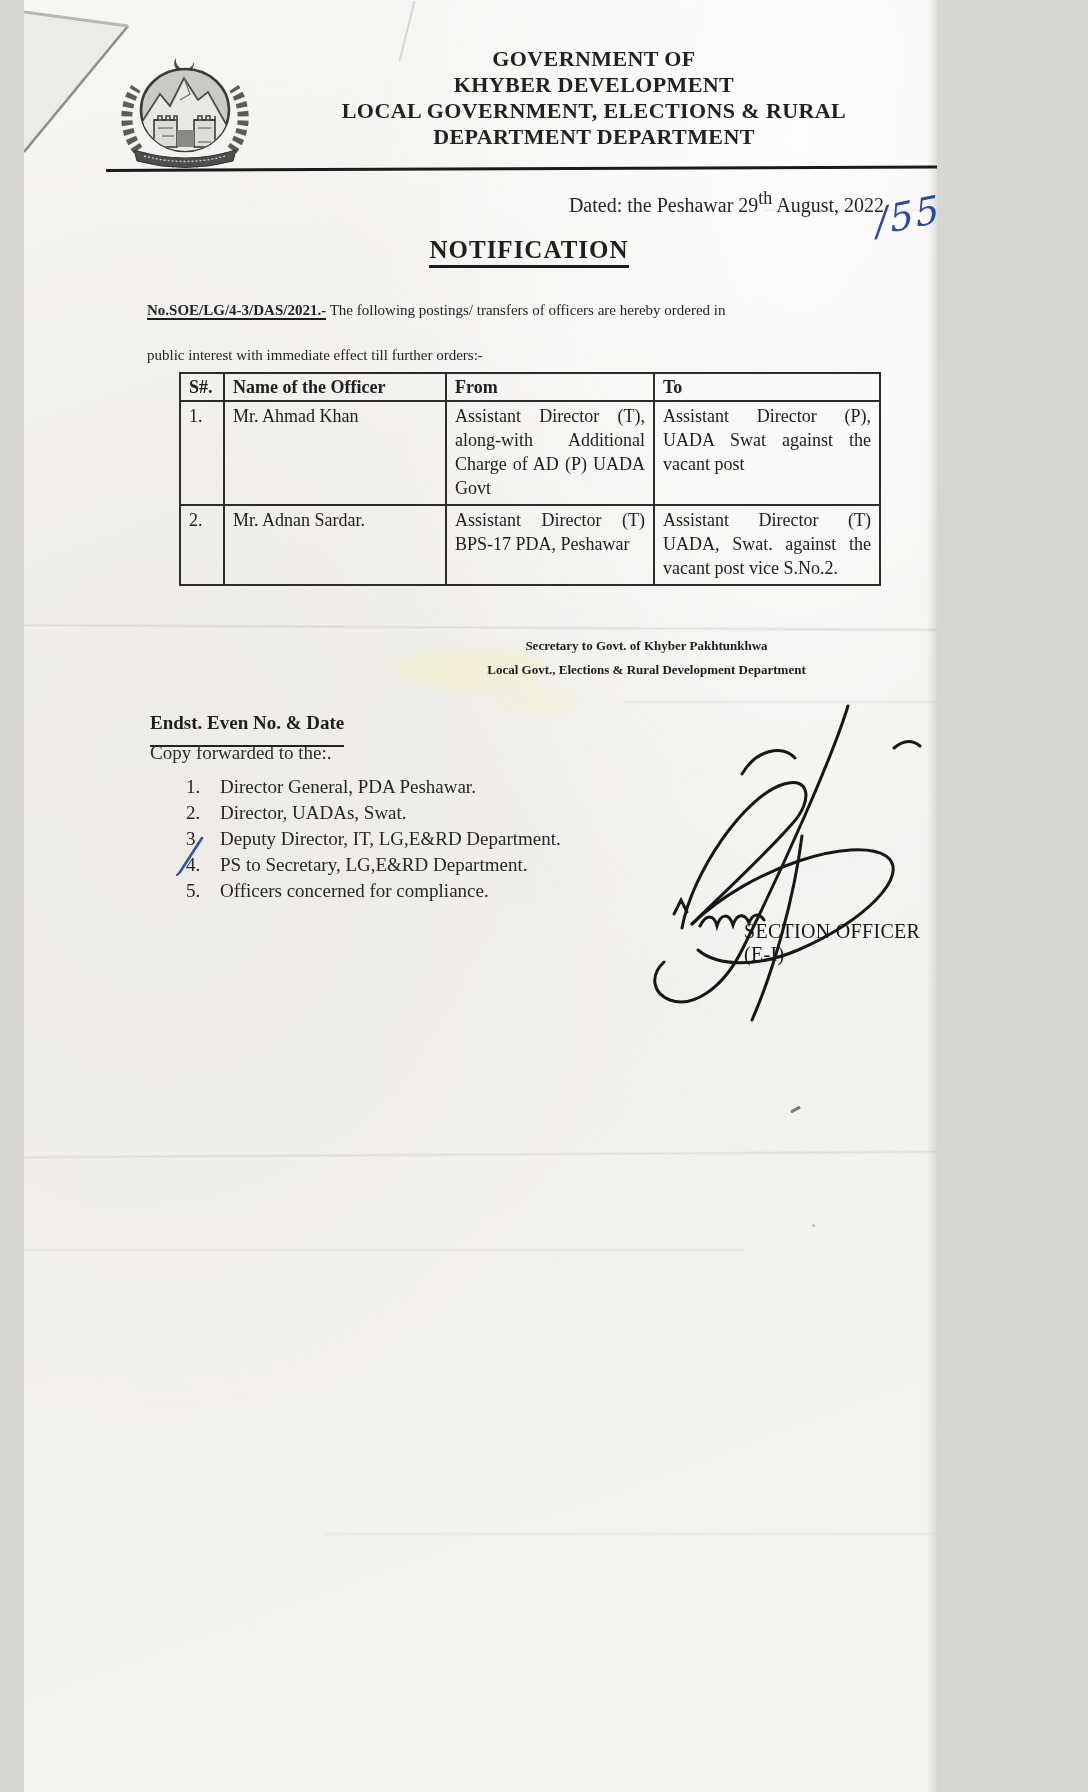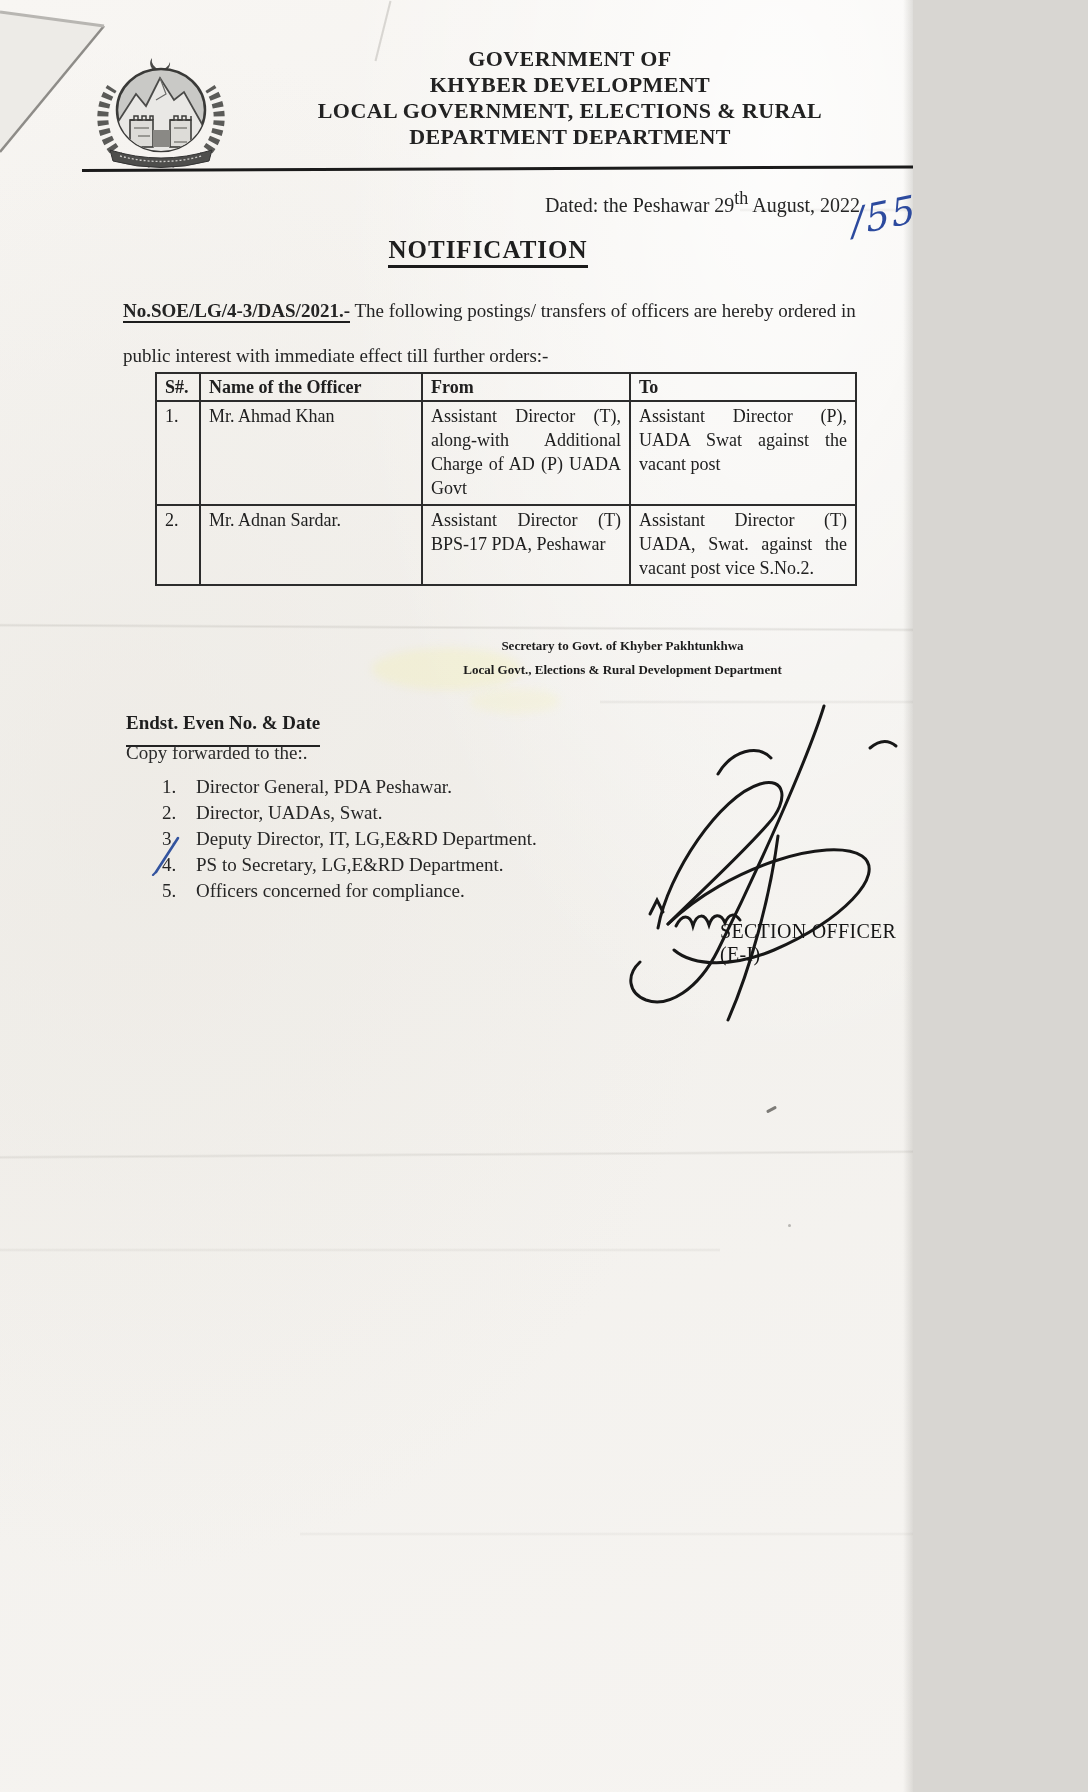--- a/index.html
+++ b/index.html
@@ -4,41 +4,42 @@
 <style>
   * { margin:0; padding:0; box-sizing:border-box; }
   body { margin:0; background:#d8d6d2; }
   .page {
     position:relative; width:913px; height:1792px; overflow:hidden;
     font-family:"Liberation Serif", serif; color:#1e1e1e;
     background:
       radial-gradient(ellipse at 85% 8%, rgba(255,255,255,.8) 0%, transparent 40%),
       radial-gradient(ellipse at 15% 45%, rgba(235,232,226,.6) 0%, transparent 55%),
       linear-gradient(160deg, #f8f6f3 0%, #f2f0ec 45%, #f6f4f1 100%);
+    margin-left: 24px;
   }
   .abs { position:absolute; }
   .crease { position:absolute; pointer-events:none; }
   .crease-h { height:4px; background:linear-gradient(to bottom, transparent, rgba(160,157,150,.3), transparent); }
 
   
   .header-block { left:300px; top:46px; width:540px; text-align:center;
     font-weight:bold; font-size:22px; line-height:26px; letter-spacing:.4px; color:#222; }
   .rule { left:82px; top:167px; width:925px; height:3px; background:#1b1b1b; transform:rotate(-.25deg); }
 
   .dated { left:480px; top:188px; width:380px; text-align:right; font-size:20px; color:#262626; }
   .dated sup { font-size:18px; vertical-align:super; }
 
   .diary-no { left:850px; top:188px; font-family:"DejaVu Serif", serif; font-style:italic;
     font-size:38px; color:#2c4a9e; transform:rotate(-12deg) skewX(-6deg); letter-spacing:2px; }
 
-  .notif-title { left:348px; top:236px; width:280px; text-align:center; font-size:25px;
+  .notif-title { left:365px; top:236px; width:280px; text-align:center; font-size:25px;
     font-weight:bold; letter-spacing:1px; }
   .notif-title span { border-bottom:3px solid #1b1b1b; padding-bottom:2px; }
 
-  .body-par { left:123px; top:288px; width:900px; font-size:19px; line-height:45px;
+  .body-par { left:123px; top:288px; width:900px; font-size:15px; line-height:45px;
     color:#242424; white-space:nowrap; }
   .ref-no { font-weight:bold; border-bottom:2px solid #1d1d1d; }
 
   
   table.postings { left:155px; top:372px; position:absolute; border-collapse:collapse;
     width:700px; font-size:18px; color:#202020; table-layout:fixed; }
   table.postings th, table.postings td { border:2px solid #2c2c2c; vertical-align:top;
     padding:2px 8px 4px 8px; line-height:24px; }
   table.postings th { text-align:left; font-weight:bold; padding-top:1px; padding-bottom:1px; }
   td.just, th.just { text-align:justify; }

